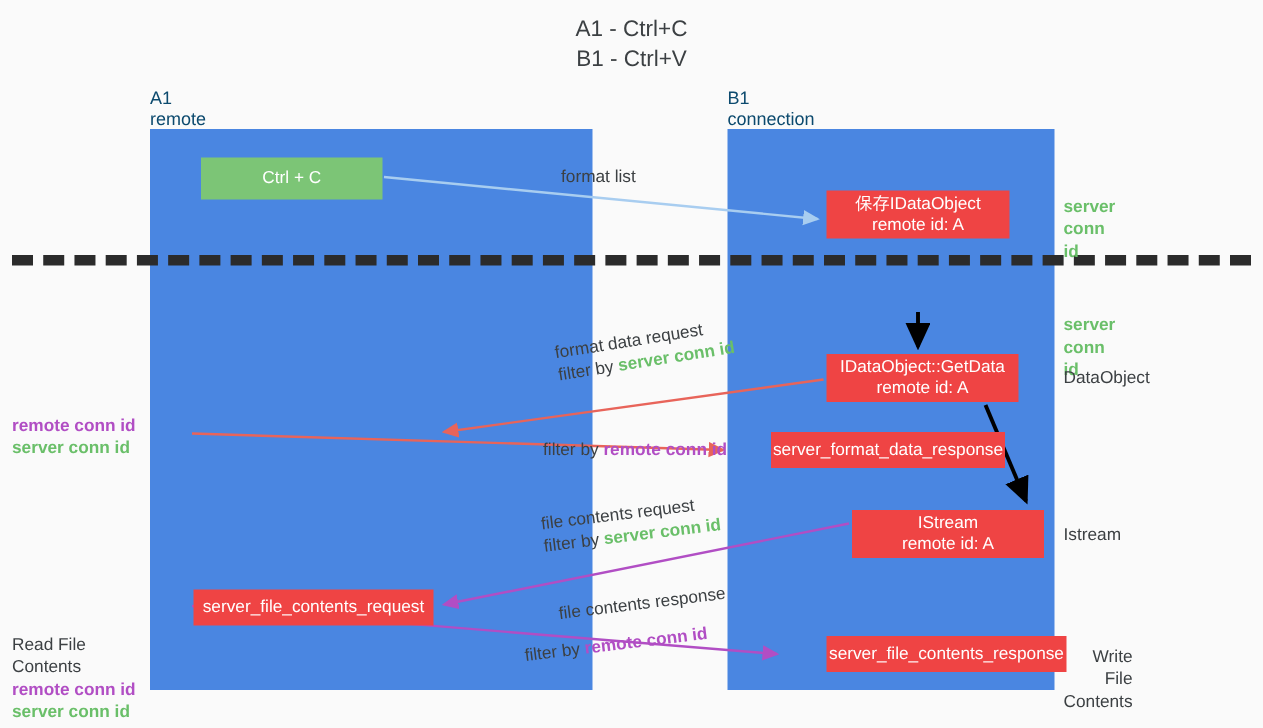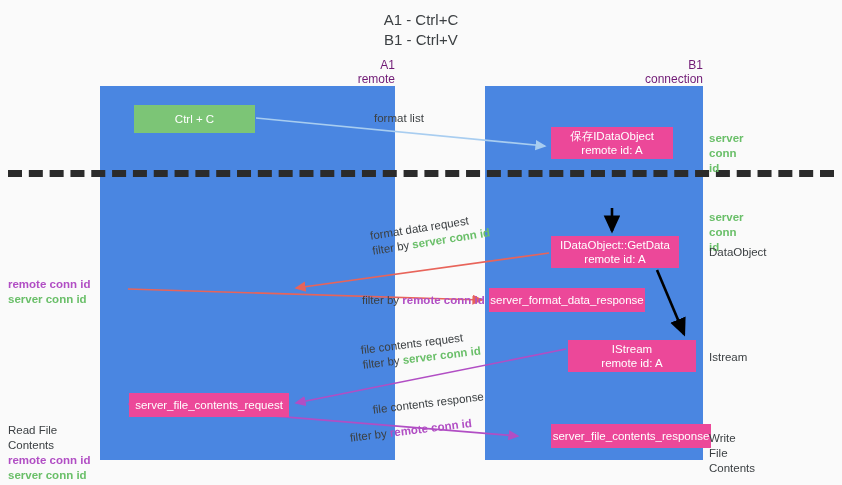--- a/index.html
+++ b/index.html
@@ -18,50 +18,50 @@
   
   #title{
     left:0;top:10px;width:842px;
     text-align:center;
     font-size:15px;line-height:20px;
     color:#3c4043;
   }
 
   
   .lane-head{
-    text-align:right;font-size:12px;line-height:14px;color:#701a75;
+    text-align:left;font-size:12px;line-height:14px;color:#0c4a6e;
   }
   #head-a1{left:100px;top:58px;width:295px;}
   #head-b1{left:485px;top:58px;width:218px;}
 
   
   .lane{background:#4a86e1;}
   #lane-a1{left:100px;top:86px;width:295px;height:374px;}
   #lane-b1{left:485px;top:86px;width:218px;height:374px;}
 
   
   .box{
     box-sizing:border-box;
     display:flex;flex-direction:column;
     align-items:center;justify-content:center;
     color:#ffffff;font-size:11.5px;line-height:14px;
     text-align:center;
     padding:3px 4px;
   }
   .box-green{background:#7cc576;text-align:center;}
-  .box-orange{background:#ec4899;}
+  .box-orange{background:#ef4444;}
   .box .l2{font-size:11.5px;line-height:14px;}
 
   #box-ctrlc{left:134px;top:105px;width:121px;height:28px;}
   #box-save-ido{left:551px;top:127px;width:122px;height:32px;}
   #box-ctrlv{left:553px;top:180px;width:118px;height:26px;}
   #box-getdata{left:551px;top:236px;width:128px;height:32px;}
   #box-istream{left:568px;top:340px;width:128px;height:32px;}
   #box-fmt-req{left:130px;top:277px;width:159px;height:24px;}
-  #box-fmt-res{left:489px;top:288px;width:156px;height:24px;}
+  #box-fmt-res{left:514px;top:288px;width:156px;height:24px;}
   #box-file-req{left:129px;top:393px;width:160px;height:24px;}
   #box-file-res{left:525px;top:424px;width:160px;height:24px;margin-left:26px;}
 
   
   #divider{
     left:8px;top:170px;width:826px;height:0;
     border-top:7px dashed #2b2b2b;
   }
 
   
@@ -78,21 +78,21 @@
   #lbl-file-res{left:346px;top:406px;width:200px;}
 
   #lbl-left-1{left:8px;top:277px;width:90px;text-align:left;}
   #lbl-left-2{left:8px;top:391px;width:92px;text-align:left;}
   #lbl-left-2 .plain{color:#3c4043;font-weight:normal;margin-top:32px;}
 
   #lbl-r-conn1{left:709px;top:131px;}
   #lbl-r-conn2{left:709px;top:210px;}
   #lbl-r-dataobject{left:709px;top:245px;}
   #lbl-r-istream{left:709px;top:350px;}
-  #lbl-r-write{left:709px;top:431px;}
+  #lbl-r-write{left:709px;top:431px;text-align:right;}
 
   svg#wires{position:absolute;left:0;top:0;width:842px;height:485px;overflow:visible;}
 </style>
 </head>
 <body>
 
 <div id="stage">
 
   <div class="abs" id="title">
     <div>A1 - Ctrl+C</div>

